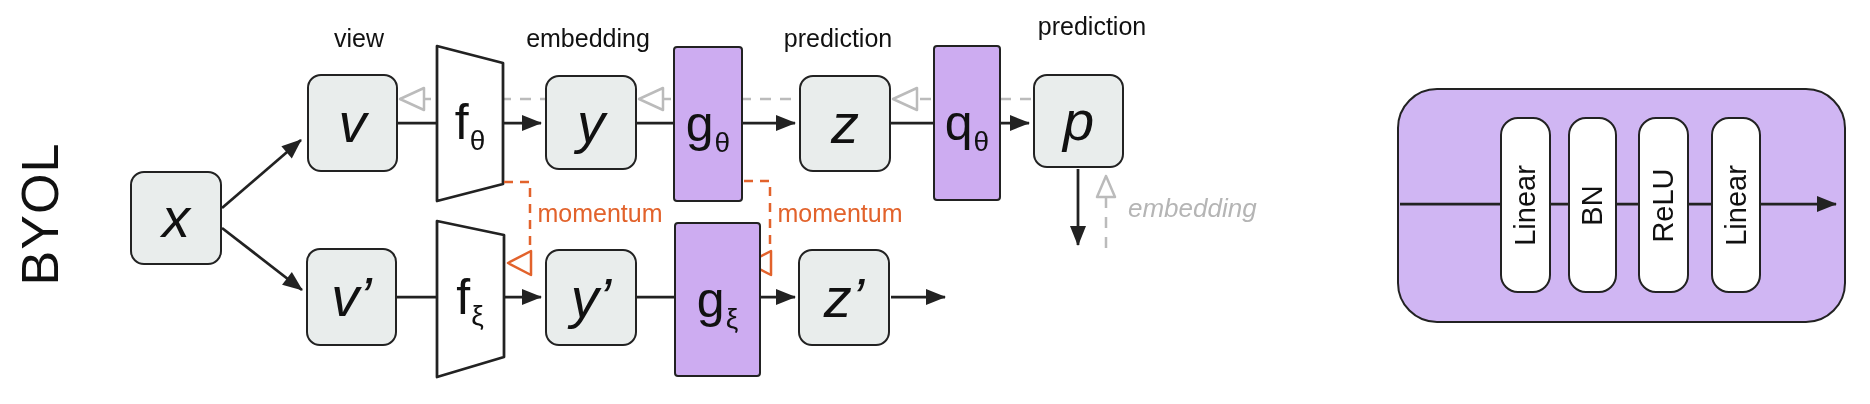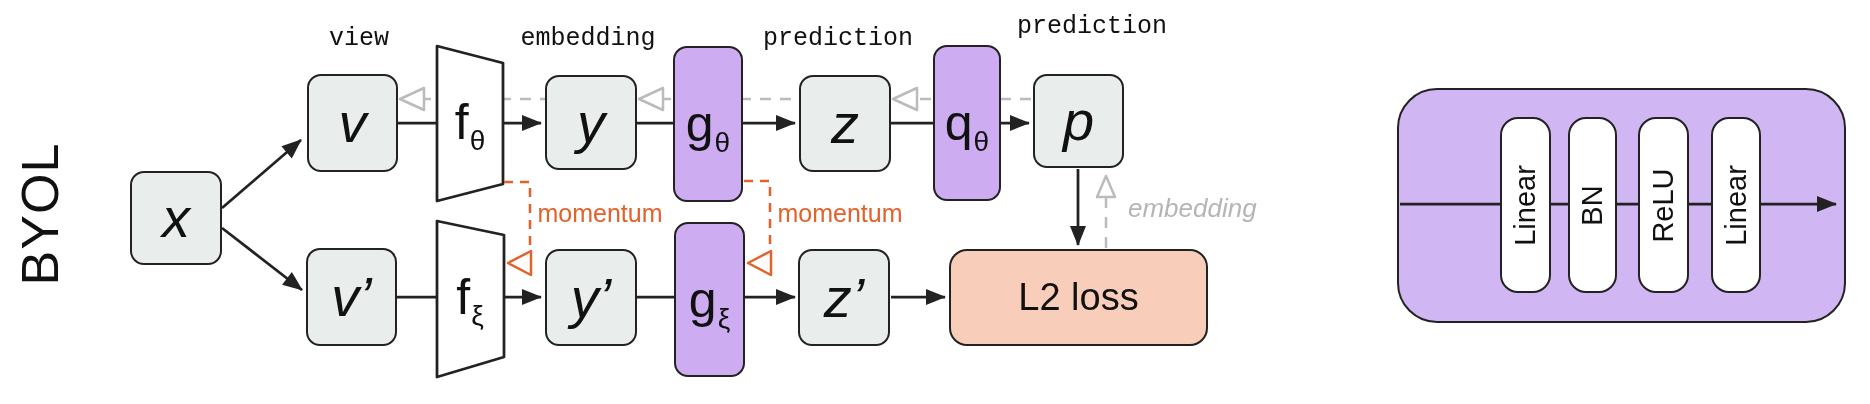--- a/index.html
+++ b/index.html
@@ -14,32 +14,32 @@
   .bdash{stroke:var(--backprop,#bbb);stroke-width:2.5;stroke-dasharray:11 9;fill:none;}
   .mdash{stroke:var(--momentum,#e2622b);stroke-width:2.5;stroke-dasharray:9 7;fill:none;}
   .trap{fill:#fff;stroke:#222;stroke-width:2.75;stroke-linejoin:round;}
   .otri-gray{fill:#fff;stroke:var(--backprop,#bbb);stroke-width:2.5;stroke-linejoin:round;}
   .otri-orange{fill:#fff;stroke:var(--momentum,#e2622b);stroke-width:2.5;stroke-linejoin:round;}
 
   
   .box{position:absolute;z-index:2;box-sizing:border-box;border:2.5px solid #222;
        display:flex;align-items:center;justify-content:center;}
   .node{background:var(--node-fill,#e9edec);border-radius:14px;}
-  .block{background:var(--block-fill,#cdacf1);border-radius:14px;}
+  .block{background:var(--block-fill,#cdacf1);border-radius:4px;}
   .loss{background:var(--loss-fill,#f8cdb9);border-radius:18px;}
   .panel{background:var(--panel-fill,#d0b6f3);border-radius:40px;}
   .mlayer{background:#fff;border-radius:18px;}
 
   
   .txt{position:absolute;z-index:3;white-space:nowrap;}
   .node-label{font-style:italic;font-size:56px;line-height:1;z-index:3;}
   .blk-label{font-size:50px;line-height:1;z-index:3;}
   .blk-label .sub{font-size:0.56em;position:relative;top:0.40em;margin-left:1px;}
   .trap-label{transform:translate(-50%,-50%);}
-  .stage-label{font-size:25px;transform:translateX(-50%);font-family:Liberation Mono, monospace;}
+  .stage-label{font-size:25px;transform:translateX(-50%);}
   .momentum{font-size:25px;color:var(--momentum,#e2622b);transform:translateX(-50%);}
   .gradient{font-size:26px;font-style:italic;color:var(--gradient-text,#b5b5b5);}
   .loss-label{font-size:38px;}
   .byol-title{font-size:52px;letter-spacing:1px;text-align:center;transform:rotate(-90deg);}
   .mlp-title{font-size:44px;transform:translateX(-50%);}
   .vtext{transform:rotate(-90deg);white-space:nowrap;font-size:29px;}
 </style>
 </head>
 <body>
 
@@ -116,30 +116,27 @@
   <div class="txt blk-label trap-label" style="left:470px;top:122px;">
     <span>f</span><span class="sub">θ</span>
   </div>
   <div class="txt blk-label trap-label" style="left:470px;top:297px;">
     <span>f</span><span class="sub">ξ</span>
   </div>
 
   <div class="box block" style="left:673px;top:46px;width:70px;height:156px;">
     <span class="blk-label"><span>g</span><span class="sub">θ</span></span>
   </div>
-  <div class="box block" style="left:674px;top:222px;width:71px;height:155px;text-align:right;">
+  <div class="box block" style="left:674px;top:222px;width:87px;height:155px;text-align:right;">
     <span class="blk-label"><span>g</span><span class="sub">ξ</span></span>
   </div>
   <div class="box block" style="left:933px;top:45px;width:68px;height:156px;">
     <span class="blk-label"><span>q</span><span class="sub">θ</span></span>
   </div>
 
-  <div class="box loss" style="left:949px;top:249px;width:259px;height:97px;">
-    <span class="loss-label">L2 loss</span>
-  </div>
 
   <div class="txt momentum" style="left:600px;top:199px;">momentum</div>
   <div class="txt momentum" style="left:840px;top:199px;">momentum</div>
   <div class="txt gradient" style="left:1128px;top:193px;">embedding</div>
 
   <div class="box panel" style="left:1397px;top:88px;width:449px;height:235px;"></div>
   <div class="box mlayer" style="left:1500px;top:117px;width:51px;height:176px;z-index:3;">
     <span class="vtext">Linear</span>
   </div>
   <div class="box mlayer" style="left:1568px;top:117px;width:49px;height:176px;z-index:3;">

